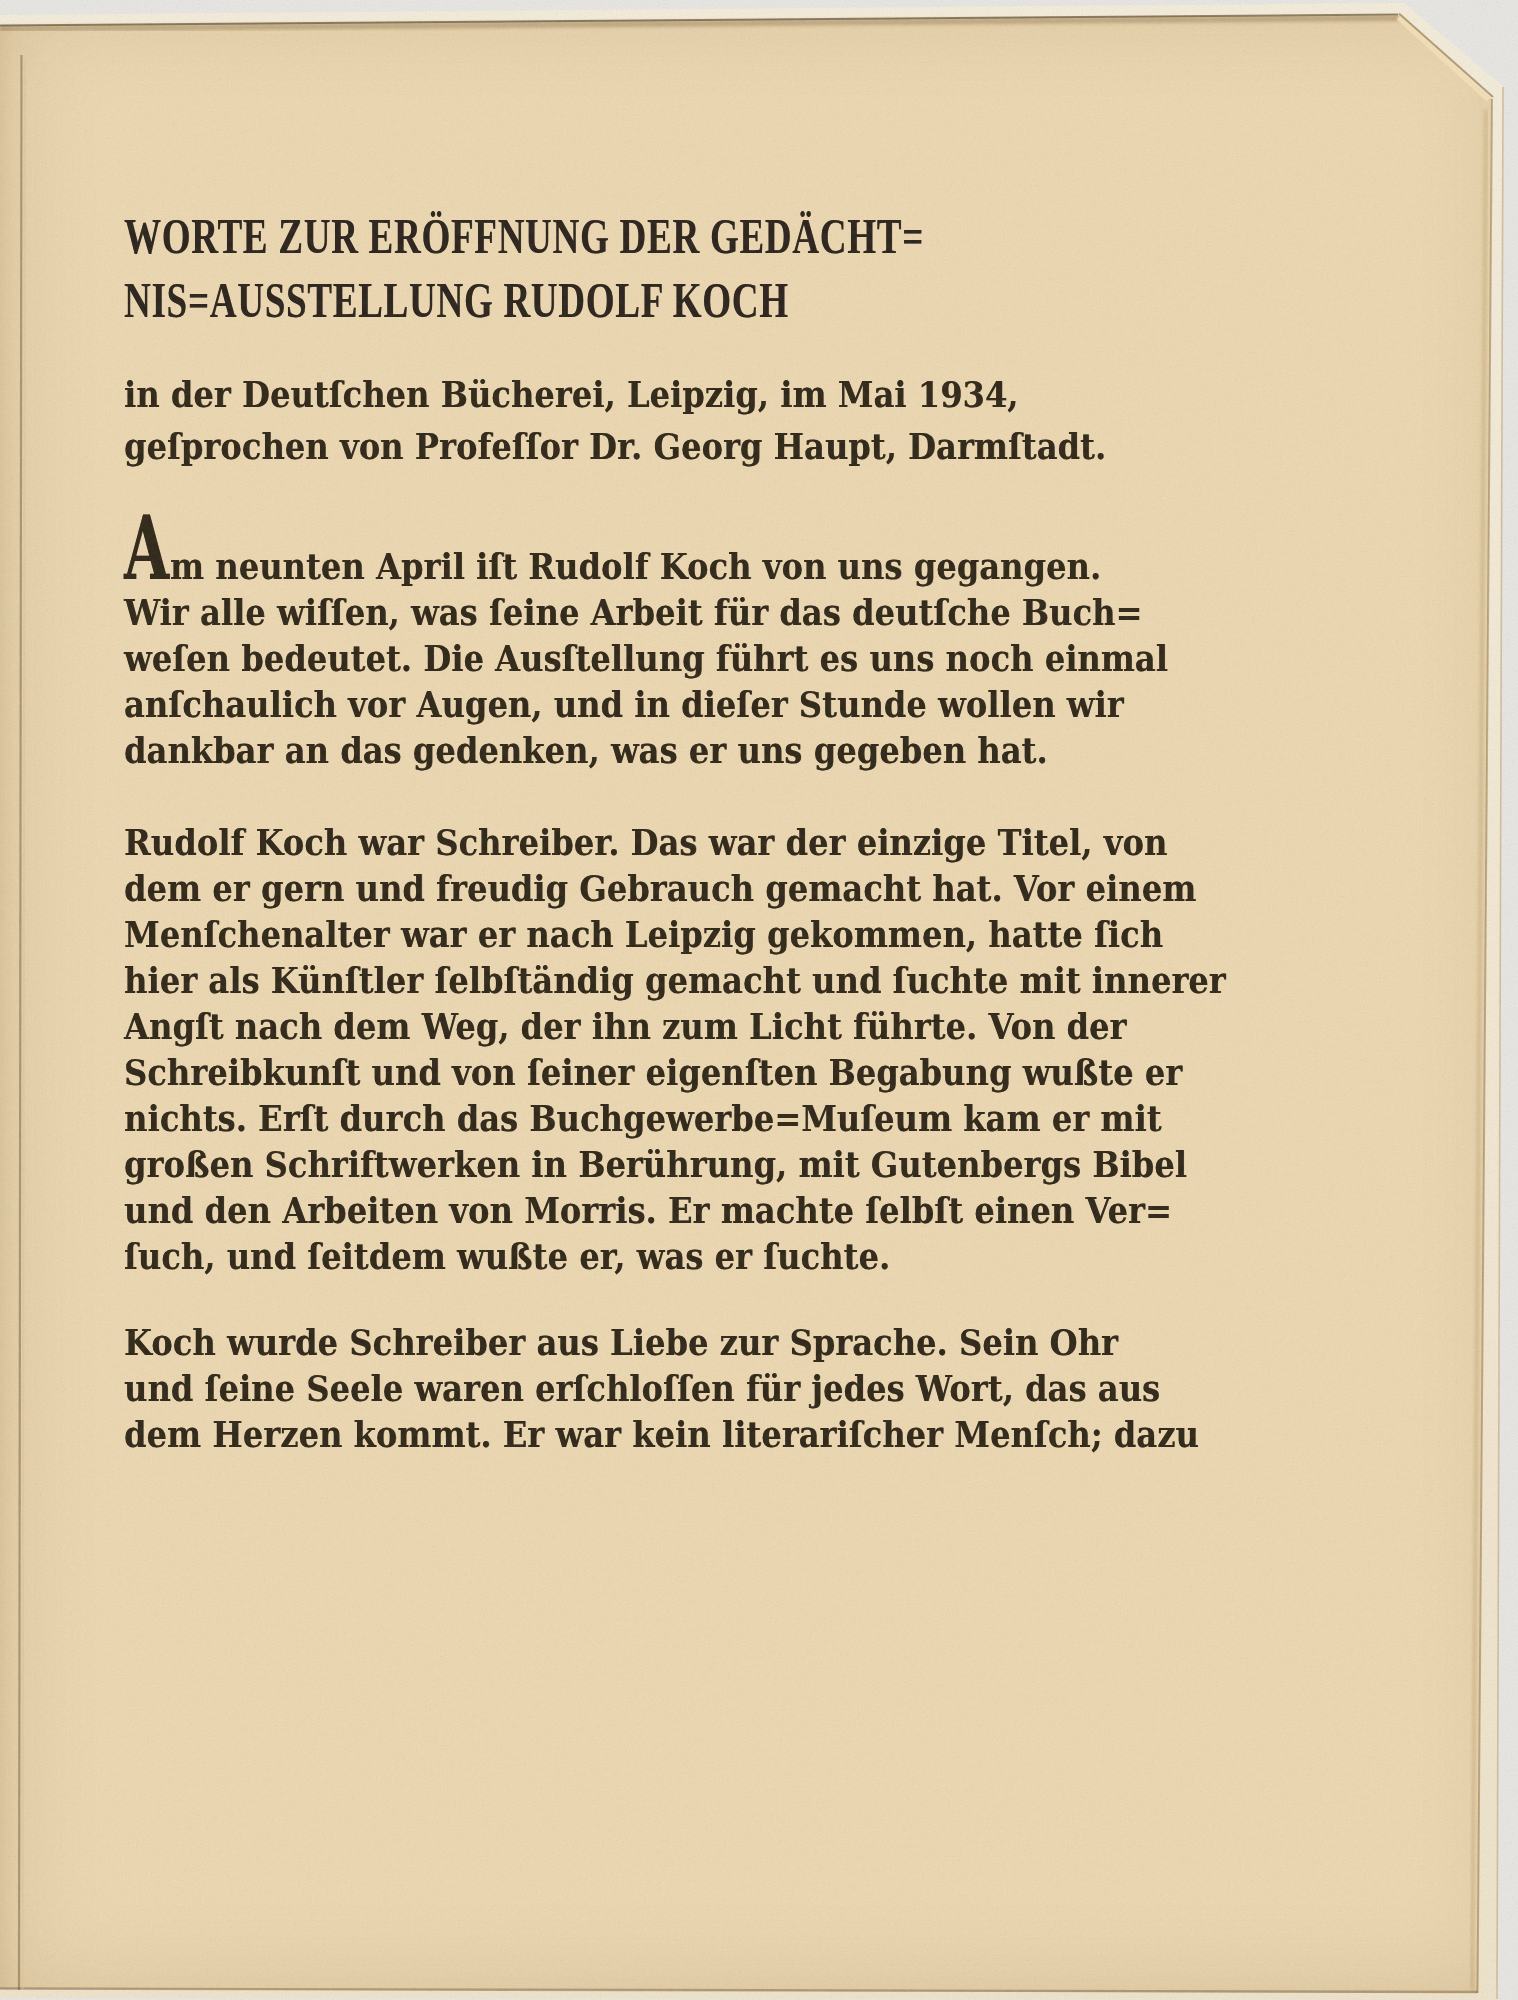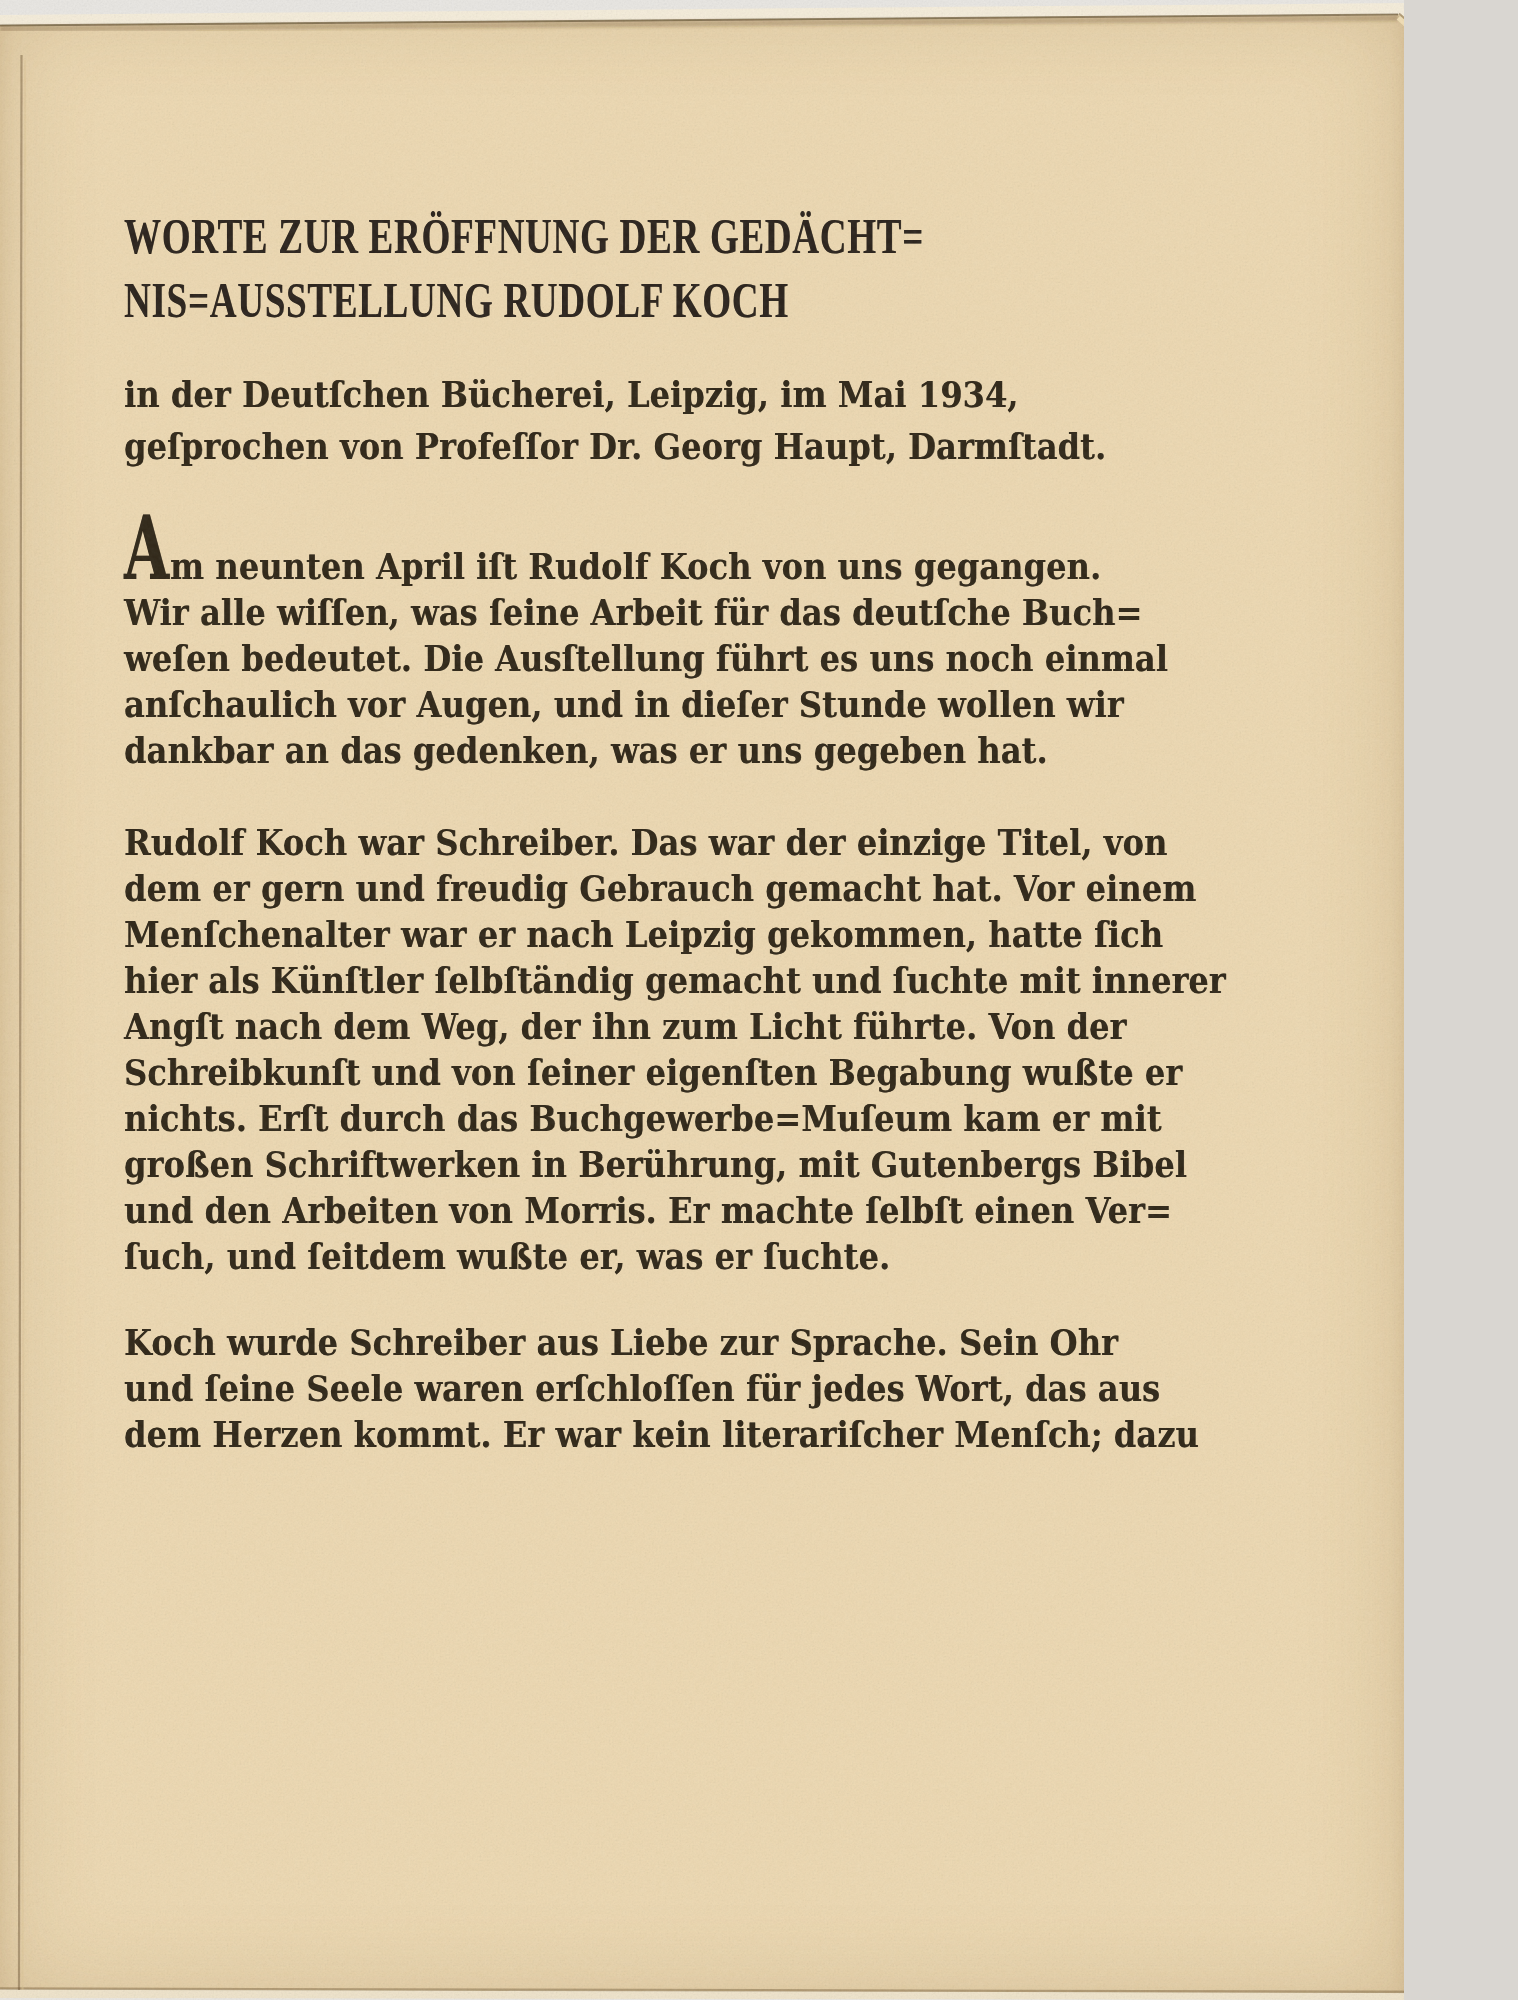--- a/index.html
+++ b/index.html
@@ -1,17 +1,17 @@
 <!DOCTYPE html>
 <html><head>
 <meta charset="utf-8">
 <style>
   html,body { margin:0; padding:0; background:#d9d6d1; }
   .stage {
-    position:relative; width:1404px; height:2000px; overflow:hidden;
+    position:relative; width:1518px; height:2000px; overflow:hidden;
     background:#e8e6e2;
     font-family:"DejaVu Serif", serif;
   }
   
   .page-back {
     position:absolute; inset:0; z-index:0;
     clip-path: polygon(0px 15px, 1404px 3px, 1503px 86px, 1497px 2000px, 0px 1998px);
     background: linear-gradient(180deg,#f4ecda 0%, #f1e7d1 60%, #eee3ca 100%);
   }
   

